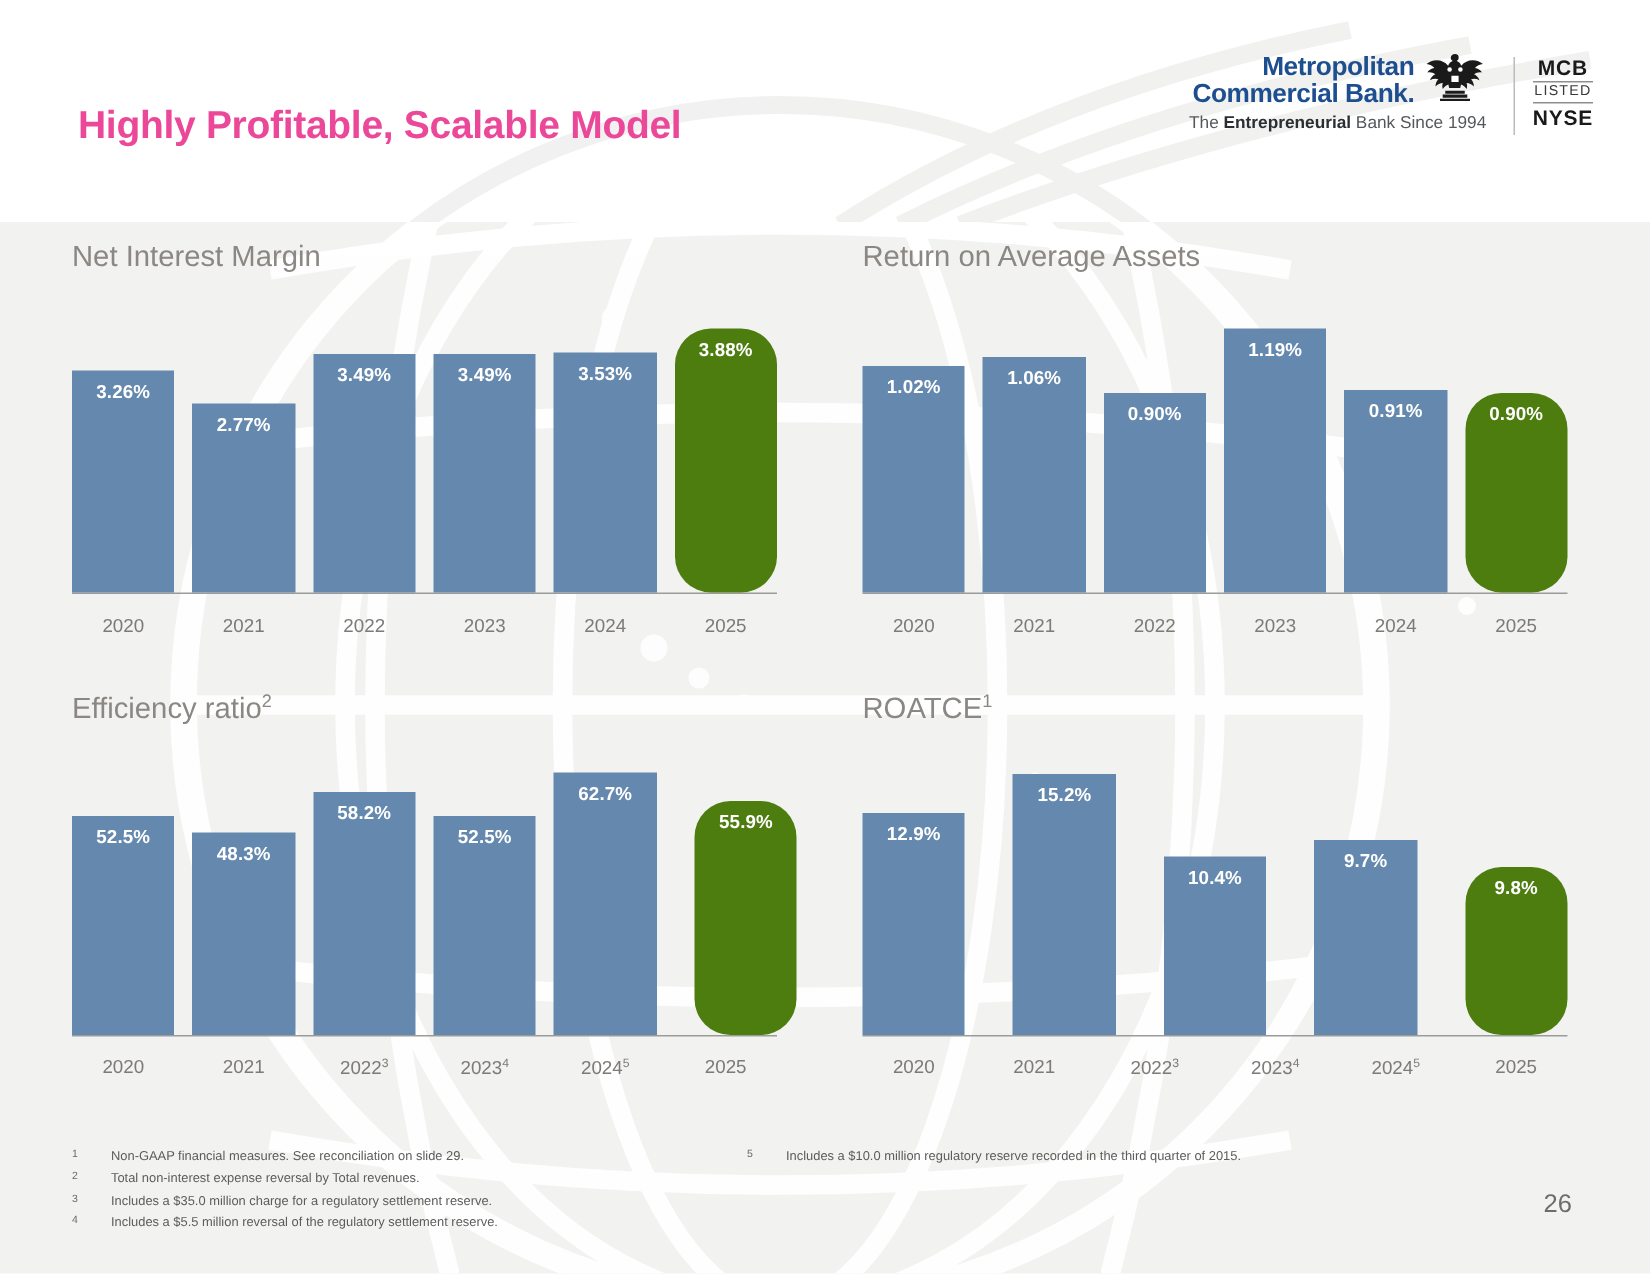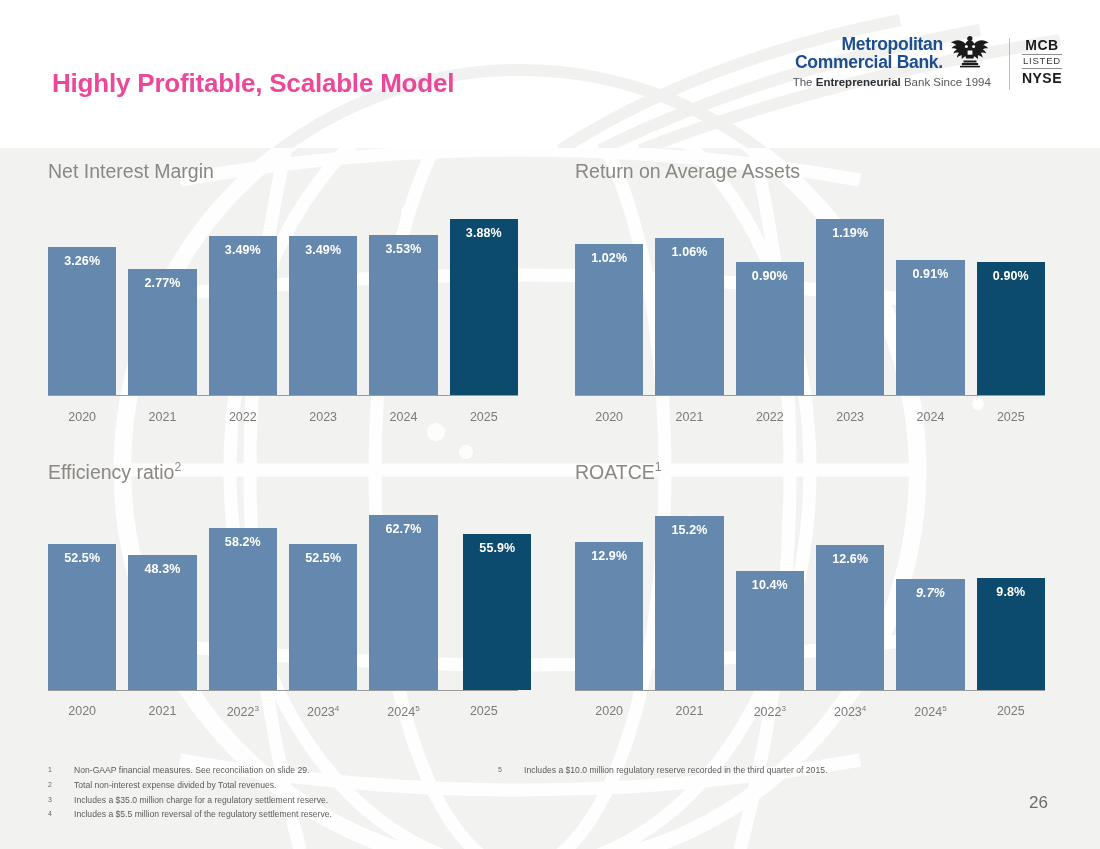--- a/index.html
+++ b/index.html
@@ -189,21 +189,22 @@
     justify-content: flex-end;
     align-items: center;
   }
   .bar {
     width: 100%;
     background: #6589ae;
     position: relative;
     display: block;
   }
   .bar.highlight {
-    background: #0c4a6e;
+    background: #4d7c0f;
+    border-radius: 24px;
   }
   .bar-label {
     position: absolute;
     top: 7px;
     left: 0;
     width: 100%;
     text-align: center;
     font-size: 12.5px;
     font-weight: bold;
     color: #ffffff;
@@ -491,26 +492,21 @@
             <div class="bar" style="height: 174px;">
               <span class="bar-label">15.2%</span>
             </div>
           </div>
           <div class="bar-slot" style="width: calc(16.6667% - 10px); height: 195px;">
             <div class="bar" style="height: 119px;">
               <span class="bar-label">10.4%</span>
             </div>
           </div>
           <div class="bar-slot" style="width: calc(16.6667% - 10px); height: 195px;">
-            <div class="bar" style="height: 145px;">
-              <span class="bar-label">12.6%</span>
-            </div>
-          </div>
-          <div class="bar-slot" style="width: calc(16.6667% - 10px); height: 195px;">
-            <div class="bar" style="height: 111px; font-style: italic;">
+            <div class="bar" style="height: 130px;">
               <span class="bar-label">9.7%</span>
             </div>
           </div>
           <div class="bar-slot" style="width: calc(16.6667% - 10px); height: 195px;">
             <div class="bar highlight" style="height: 112px;">
               <span class="bar-label">9.8%</span>
             </div>
           </div>
         </div>
       </div>
@@ -524,21 +520,21 @@
       </div>
     </div>
 
   <div class="footnotes fn-left">
       <div class="fn-row">
         <div class="fn-num">1</div>
         <div class="fn-text">Non-GAAP financial measures. See reconciliation on slide 29.</div>
       </div>
       <div class="fn-row">
         <div class="fn-num">2</div>
-        <div class="fn-text">Total non-interest expense divided by Total revenues.</div>
+        <div class="fn-text">Total non-interest expense reversal by Total revenues.</div>
       </div>
       <div class="fn-row">
         <div class="fn-num">3</div>
         <div class="fn-text">Includes a $35.0 million charge for a regulatory settlement reserve.</div>
       </div>
       <div class="fn-row">
         <div class="fn-num">4</div>
         <div class="fn-text">Includes a $5.5 million reversal of the regulatory settlement reserve.</div>
       </div>
     </div>

